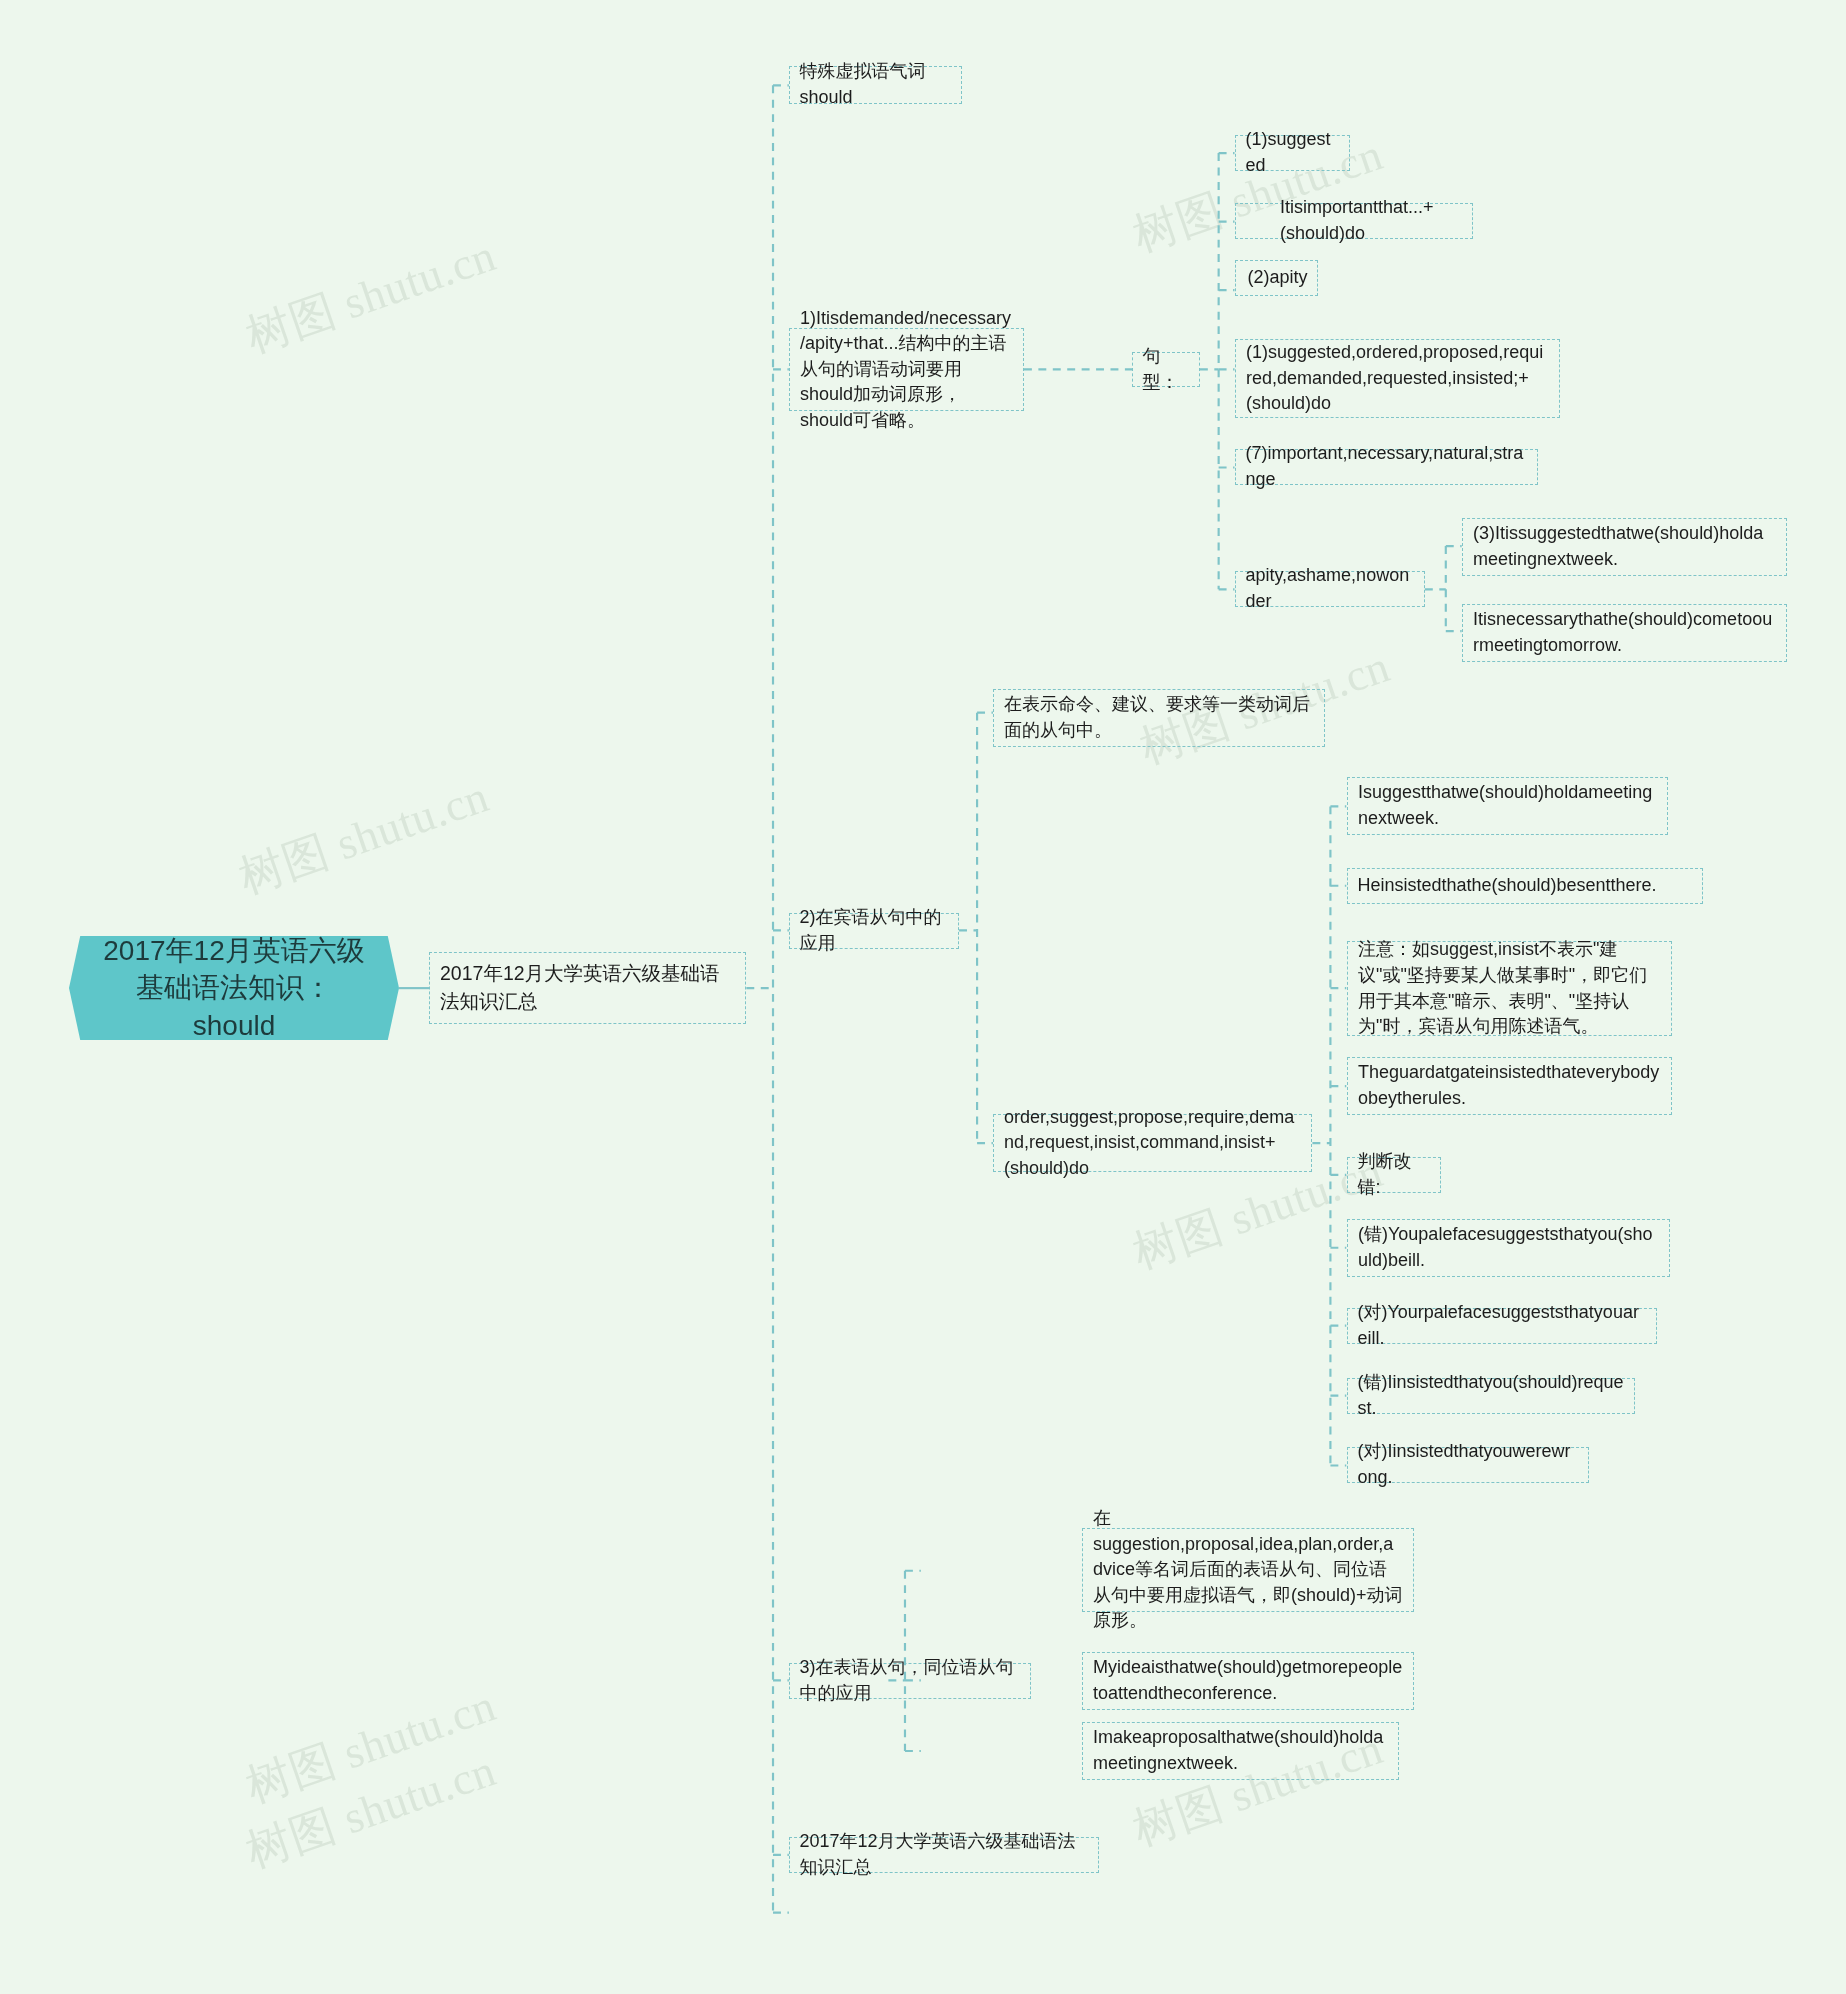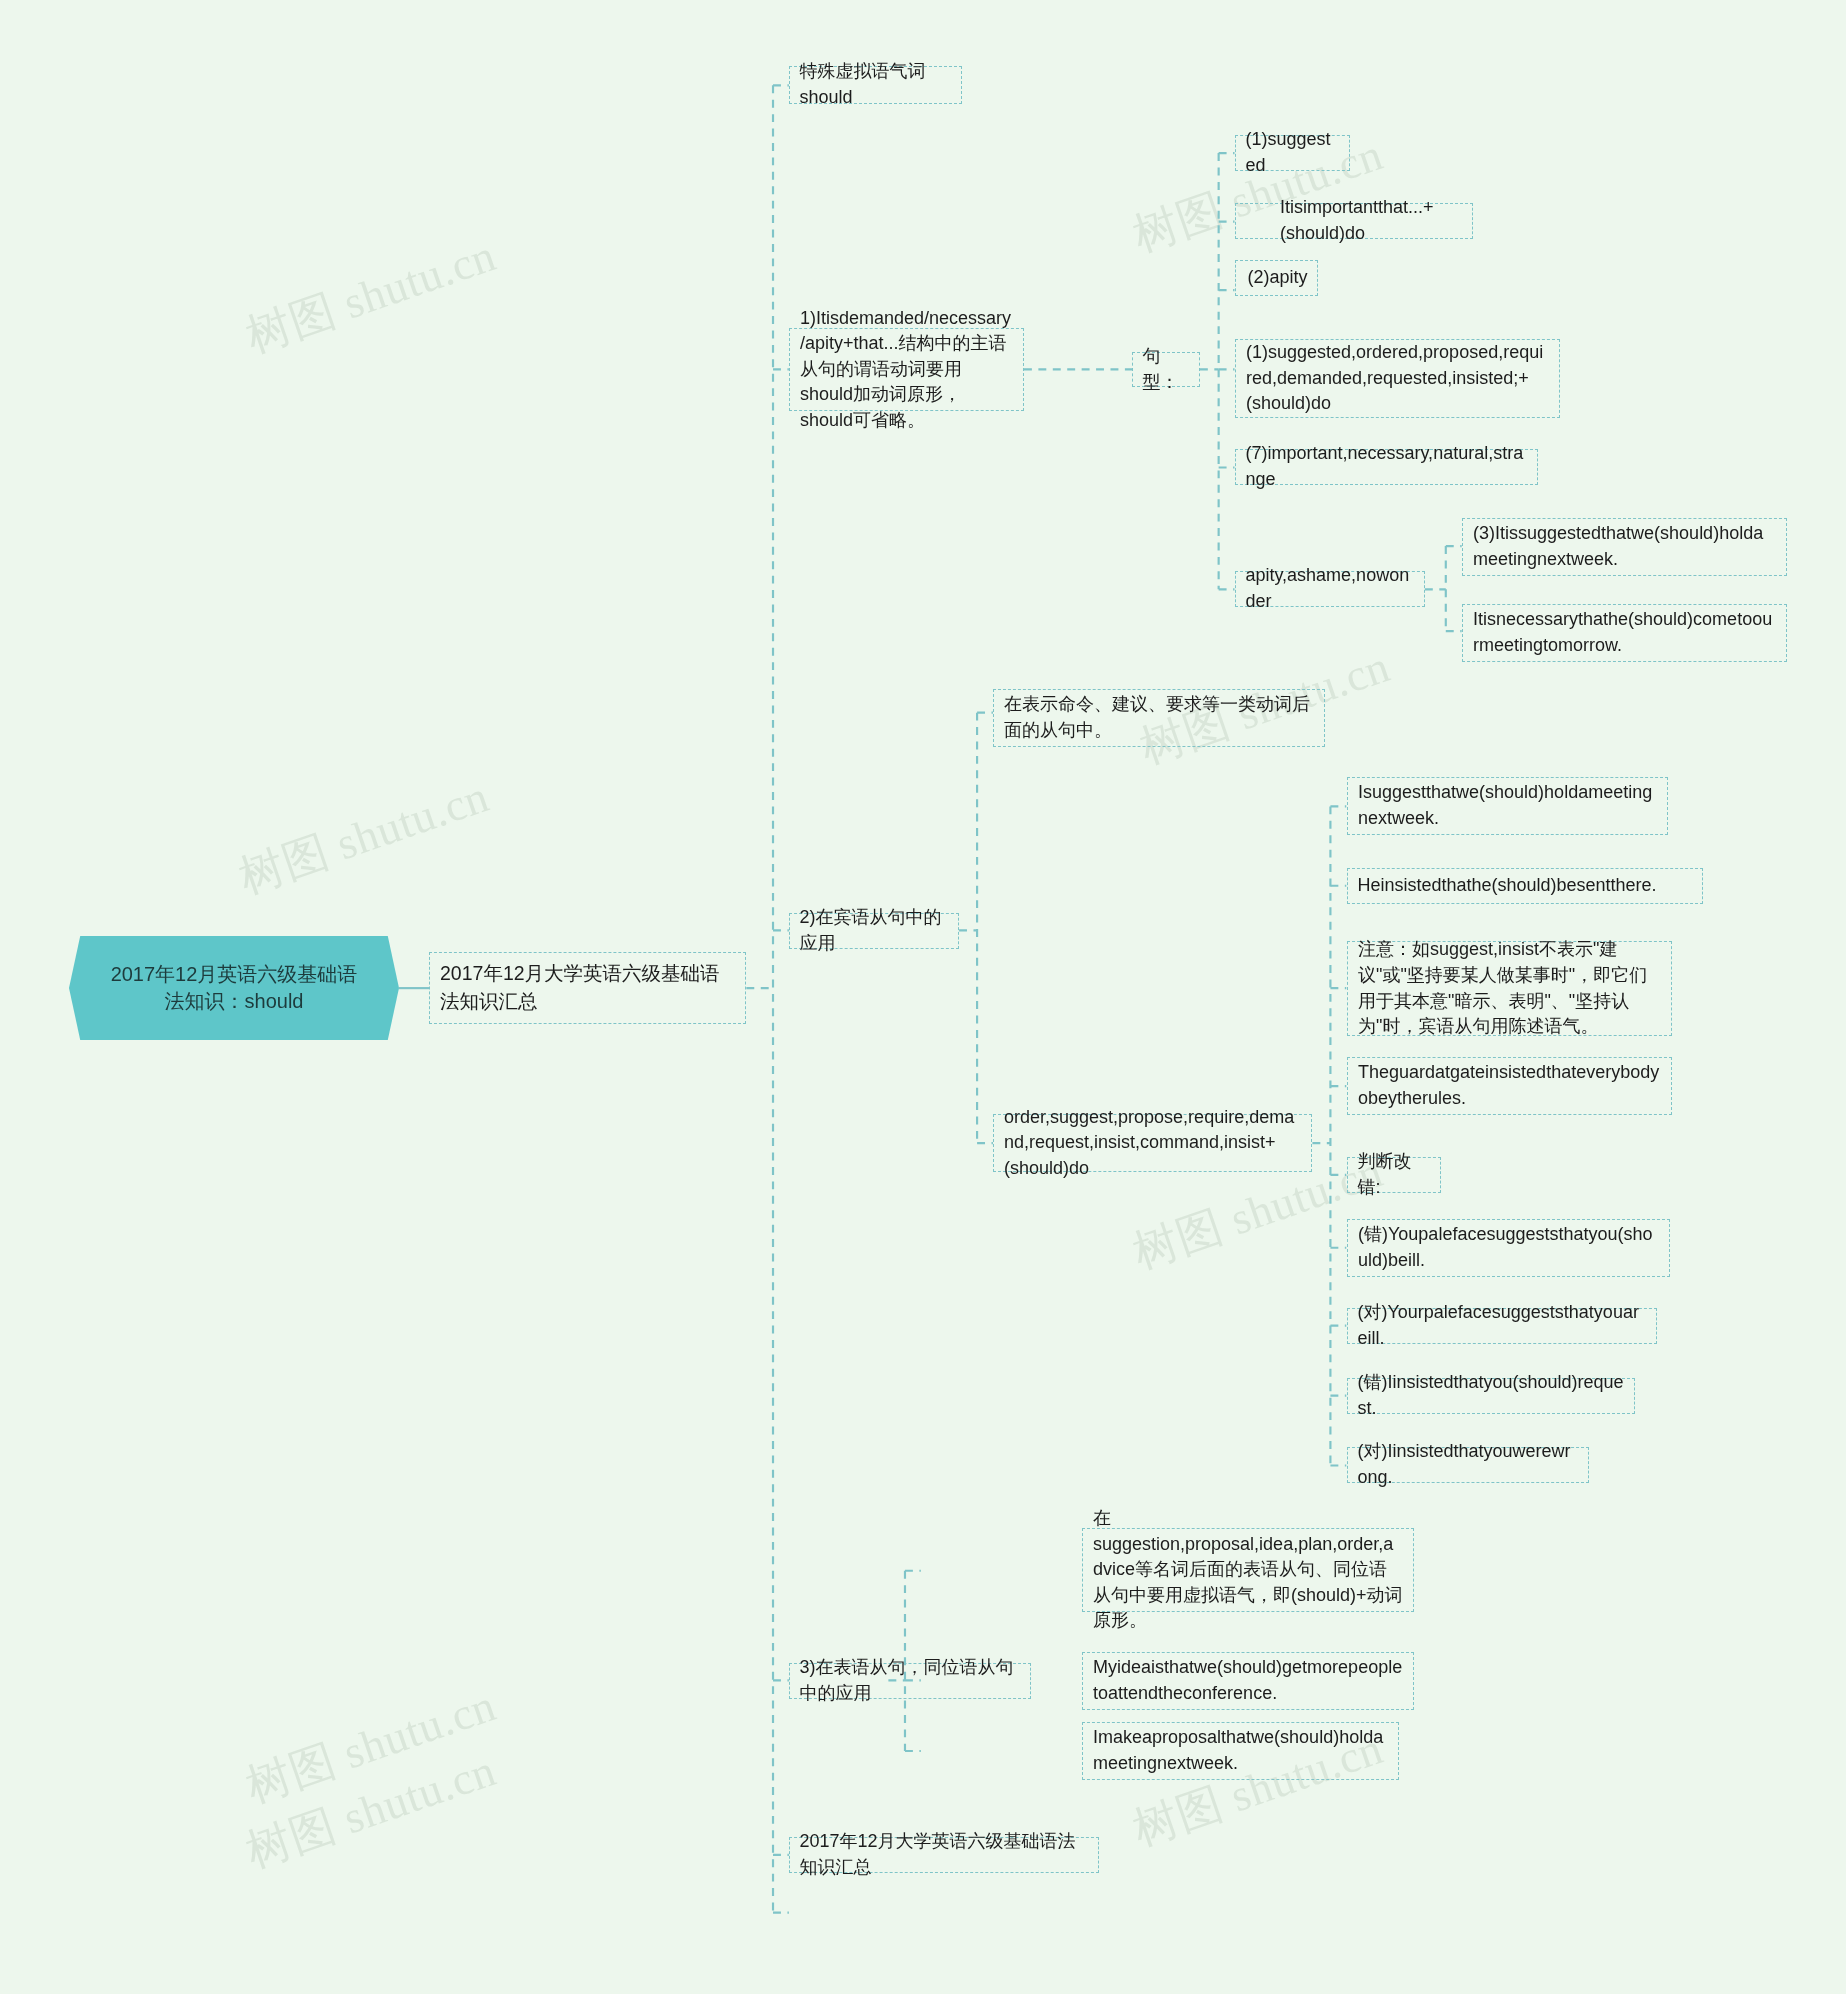--- a/index.html
+++ b/index.html
@@ -64,21 +64,21 @@
     align-items: center;
   }
   .node span { display: block; width: 100%; }
 
   
   .root-node {
     position: absolute;
     box-sizing: border-box;
     background: #5ec6c9;
     color: #1d3b3c;
-    font-size: 20px;
+    font-size: 28px;
     line-height: 1.34;
     text-align: center;
     display: flex;
     align-items: center;
     justify-content: center;
     padding: 16px 33px;
     border: none;
     clip-path: polygon(0% 50%, 3.4% 0%, 96.6% 0%, 100% 50%, 96.6% 100%, 3.4% 100%);
   }
 

